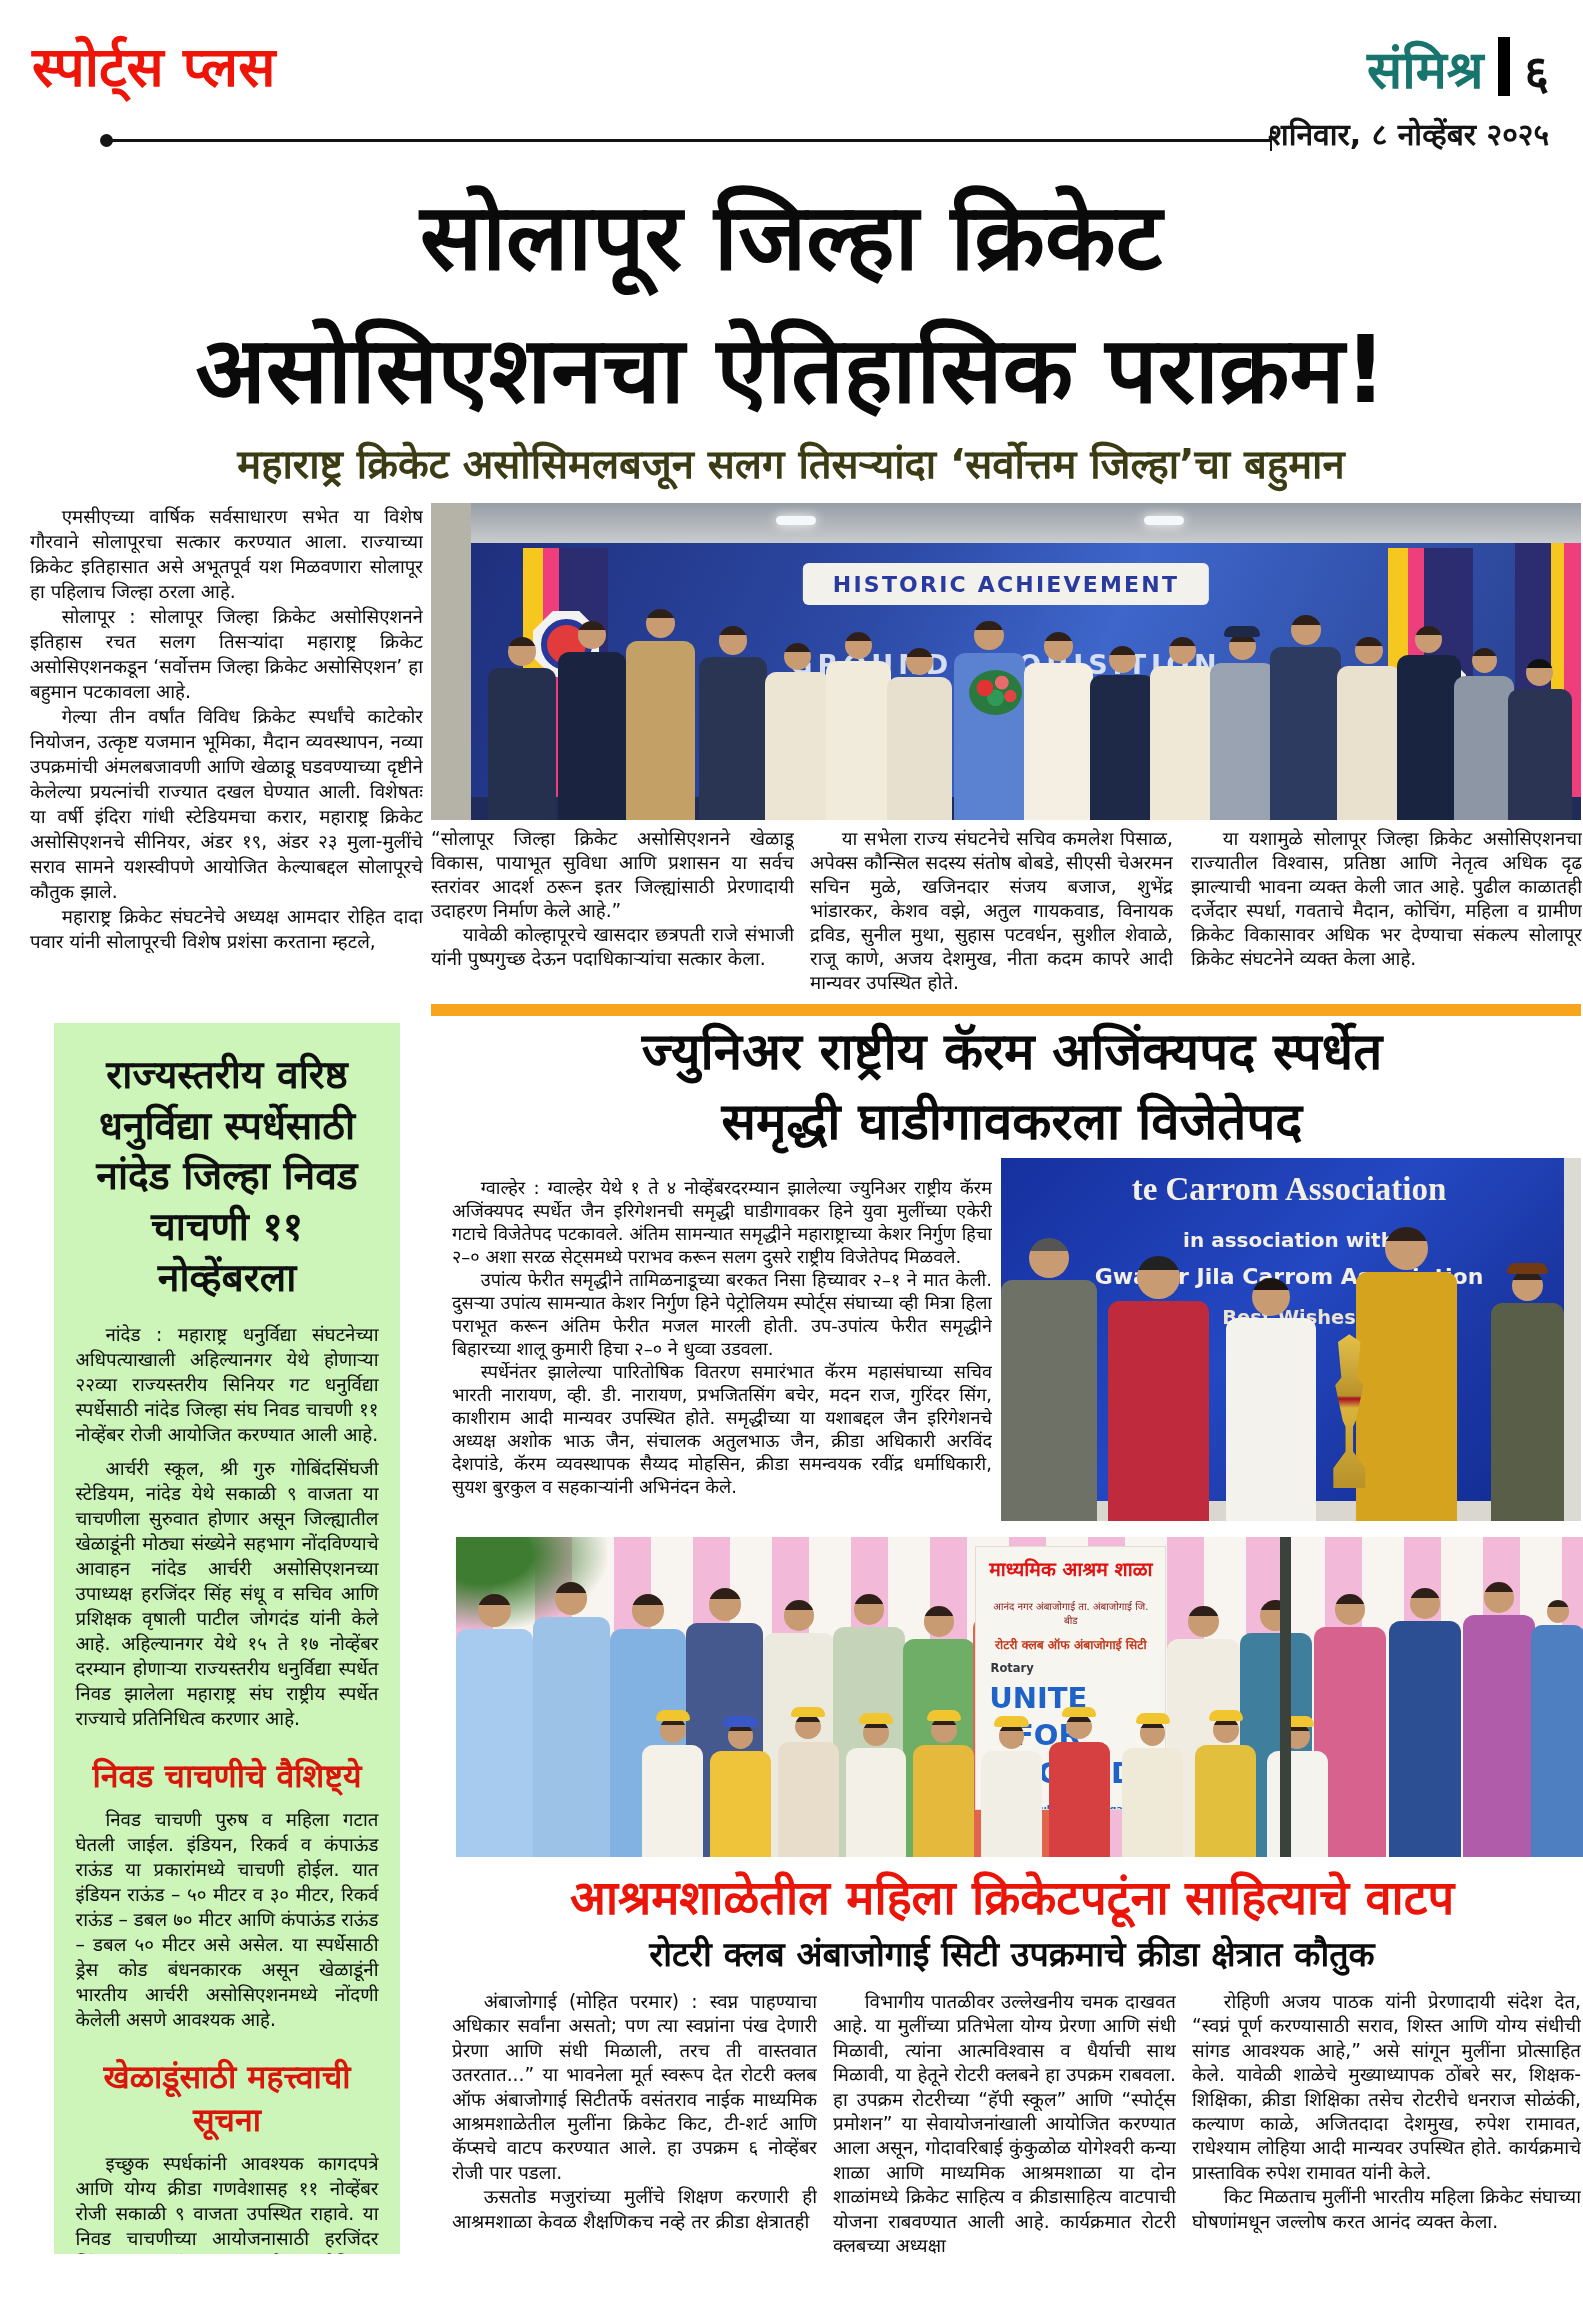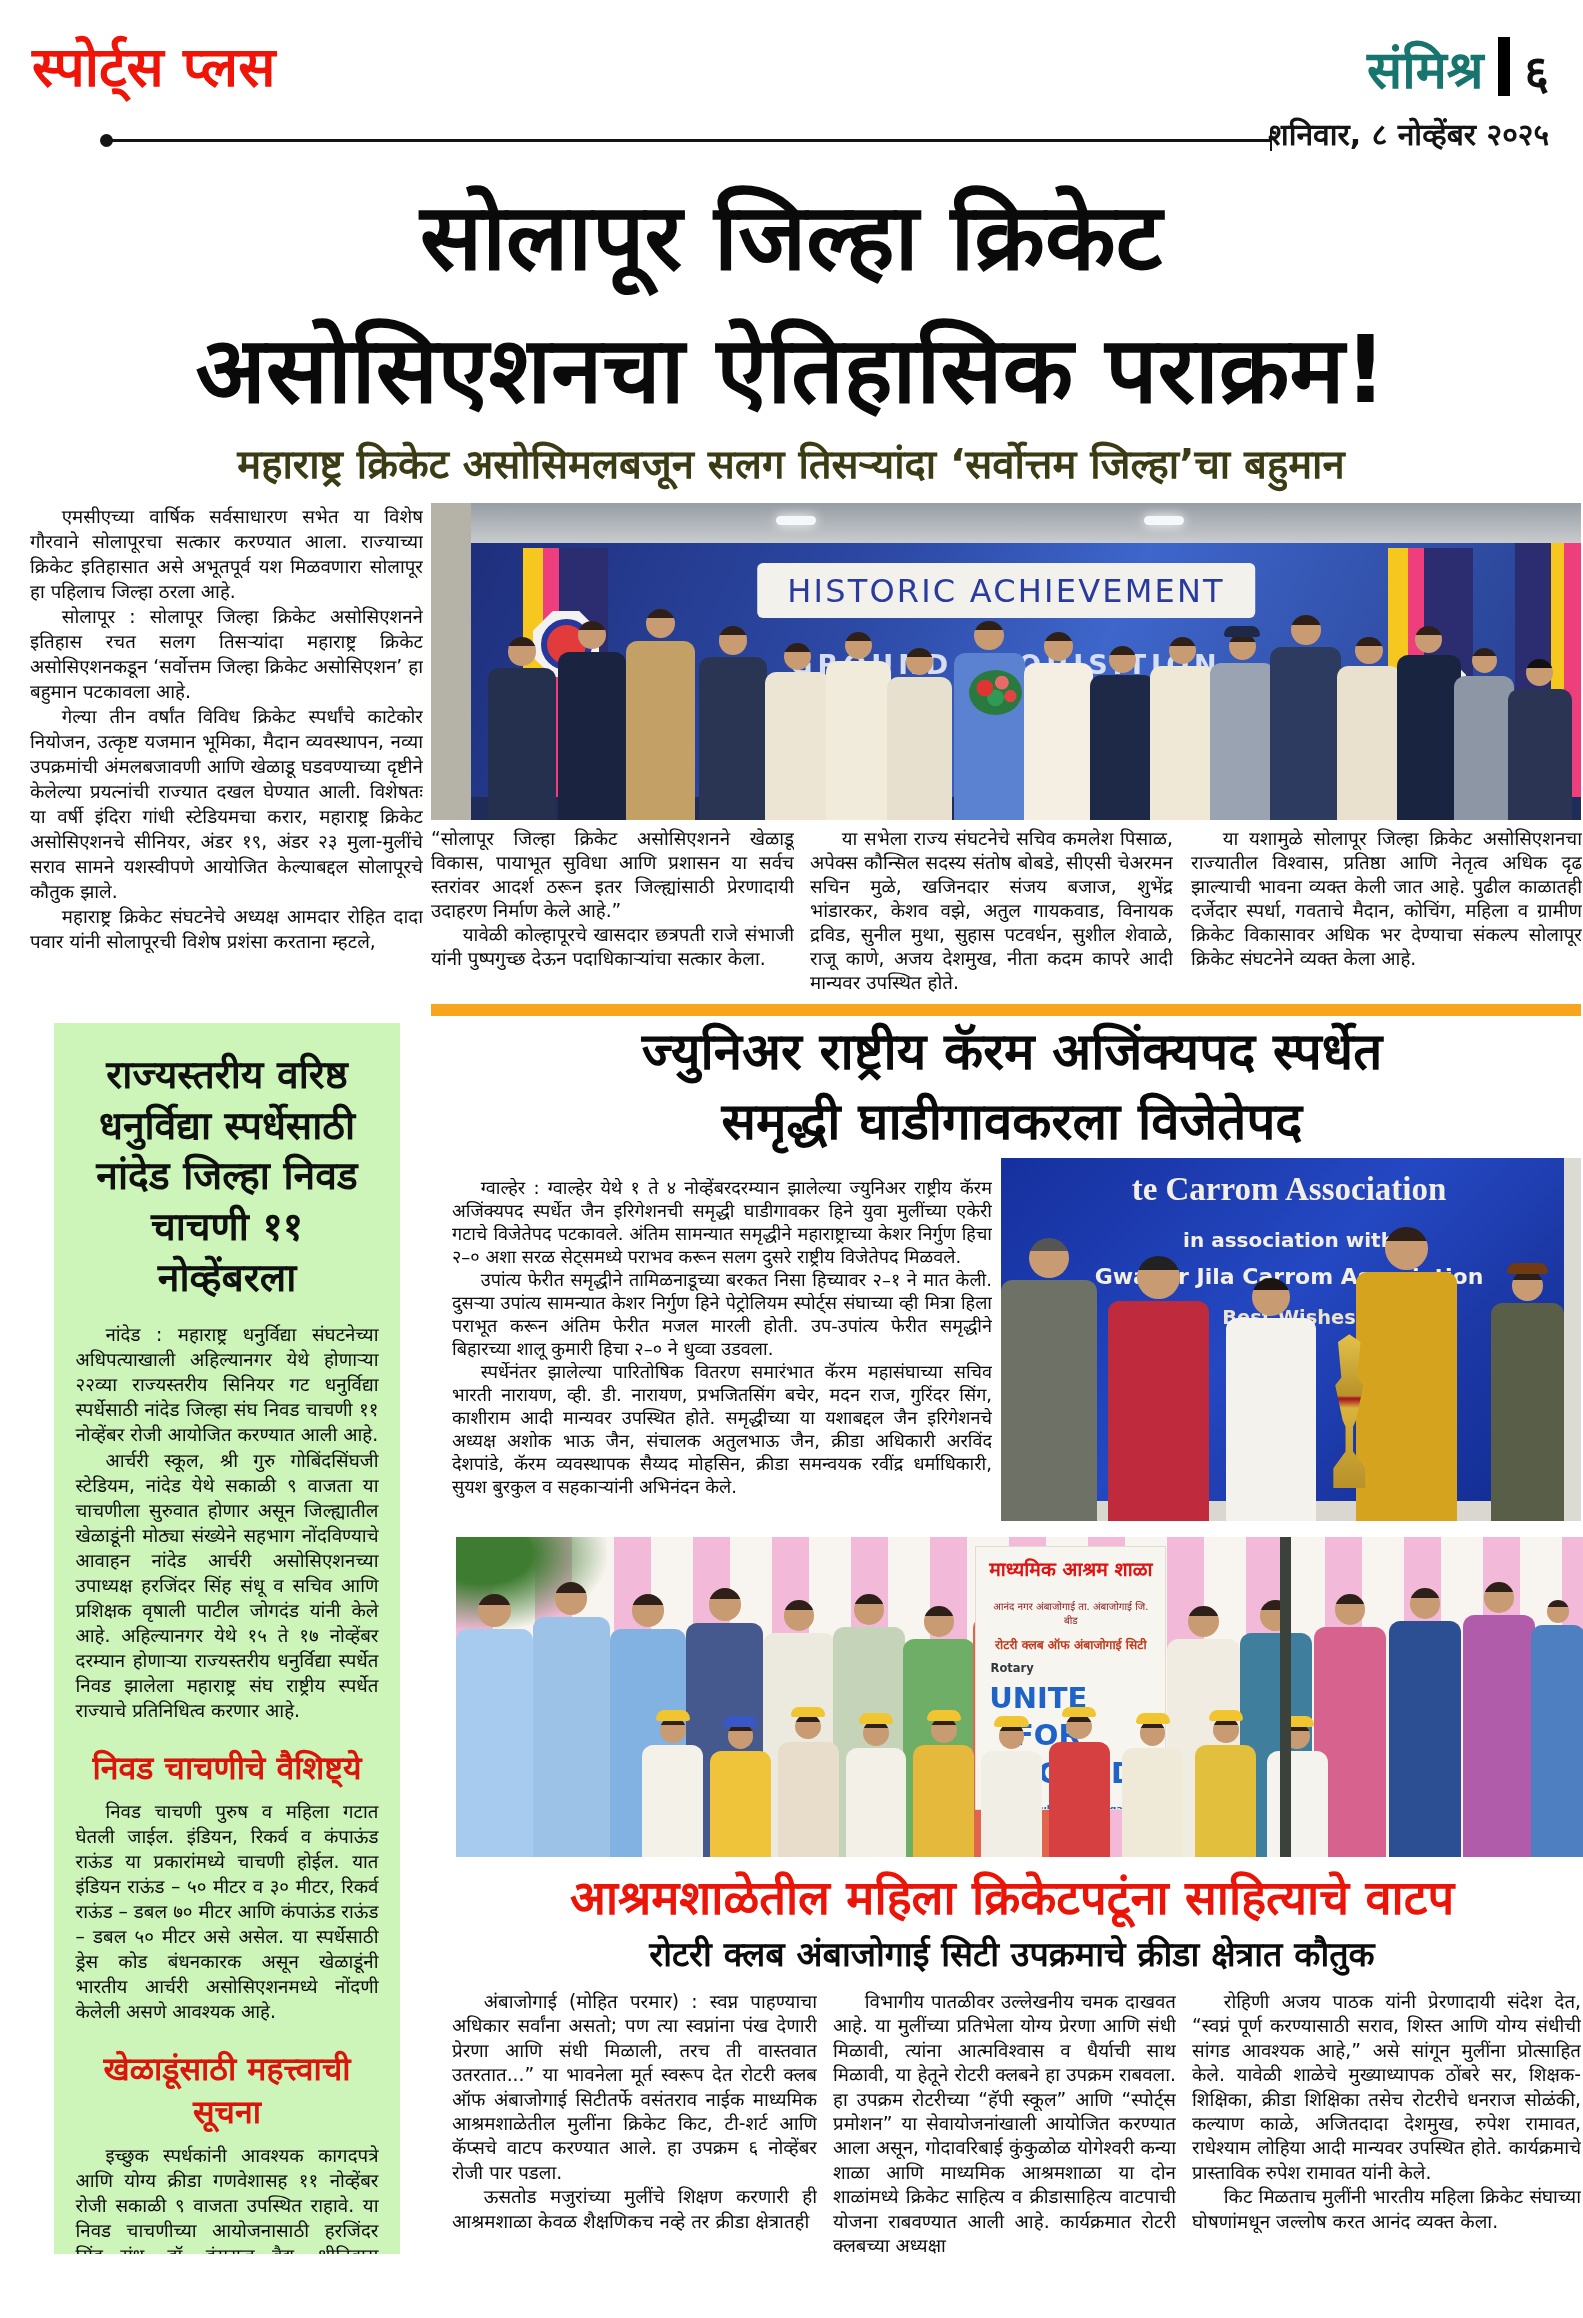--- a/index.html
+++ b/index.html
@@ -47,21 +47,21 @@
   .pm-edge{position:absolute;right:0;top:40px;bottom:0;width:66px;
            background:linear-gradient(90deg,#2b2d70 0 55%,#f6c71e 55% 75%,#ee3f7c 75% 100%);}
   .octa{position:absolute;width:66px;height:66px;background:#f2f2f0;
         clip-path:polygon(30% 0,70% 0,100% 30%,100% 70%,70% 100%,30% 100%,0 70%,0 30%);
         display:flex;align-items:center;justify-content:center;}
   .octa::before{content:"";width:39px;height:39px;border-radius:50%;border:6.5px solid #27379c;background:#e23b3b;}
   .o1{left:102px;top:108px;}
   .o2{right:115px;top:152px;}
   .o3{right:309px;top:201px;transform:scale(.72);}
   .pm-banner{position:absolute;left:50%;top:60px;transform:translateX(-50%);background:#f3f1ec;color:#2a3ba0;
-             font-weight:normal;font-size:32px;letter-spacing:2.2px;padding:8.6px 30px;border-radius:5.7px;white-space:nowrap;z-index:3;}
+             font-weight:bold;font-size:22px;letter-spacing:2.2px;padding:8.6px 30px;border-radius:5.7px;white-space:nowrap;z-index:3;}
   .pm-line2{position:absolute;left:50%;top:146px;transform:translateX(-50%);color:#dfe6f4;font-weight:bold;
             font-size:27px;letter-spacing:5px;white-space:nowrap;opacity:.95;z-index:2;}
   .pm-floor{position:absolute;left:40px;right:0;bottom:0;height:23px;background:#1f2c5a;}
   .pm-people{position:absolute;left:40px;right:0;top:40px;bottom:0;z-index:4;}
   .bouquet{position:absolute;left:46.8%;bottom:33%;width:53px;height:45px;border-radius:50%;z-index:5;
            background:radial-gradient(circle at 30% 40%,#e23333 8px,transparent 8.6px),
                       radial-gradient(circle at 62% 28%,#e86a6a 6.5px,transparent 7.2px),
                       radial-gradient(circle at 50% 62%,#2f9a55 8px,transparent 8.6px),
                       radial-gradient(circle at 78% 58%,#e24444 5.7px,transparent 6.5px),#2a7a3f;}
 
@@ -72,21 +72,21 @@
   .person .torso{width:100%;flex:1;border-radius:11.5px 11.5px 0 0;margin-top:2.2px;}
 
   
   .green-panel{position:absolute;left:54px;top:1023px;width:346px;height:1231px;background:#cdf4b9;
                padding:27px 21.5px;box-sizing:border-box;overflow:hidden;}
   .g-head{text-align:center;font-size:39px;font-weight:bold;line-height:1.3;color:#101010;}
   .g-kicker{text-align:center;color:#da150a;font-size:31px;font-weight:bold;margin-top:20px;}
   .g-sub{text-align:center;color:#da150a;font-size:32px;font-weight:bold;margin:21.5px 0 11.5px;}
   .g-body{font-size:18.7px;line-height:25px;text-align:justify;}
   .g-body p{margin:0;text-indent:1.6em;}
-  .g-body p + p{margin-top:1px;}
+  .g-body p + p{margin-top:9px;}
   .g-first{margin-top:18.7px !important;}
 
   
   .carrom-head{position:absolute;left:442px;top:1017px;width:1140px;text-align:center;
                font-size:51px;font-weight:bold;line-height:1.38;color:#0a0a0a;}
   .carrom-body{position:absolute;left:452px;top:1176px;width:540px;height:345px;
                font-size:18px;line-height:23px;text-align:justify;overflow:hidden;}
   .carrom-body p{margin:0;text-indent:1.6em;}
 
   .photo-carrom{position:absolute;left:1001px;top:1158px;width:580px;height:363px;overflow:hidden;

